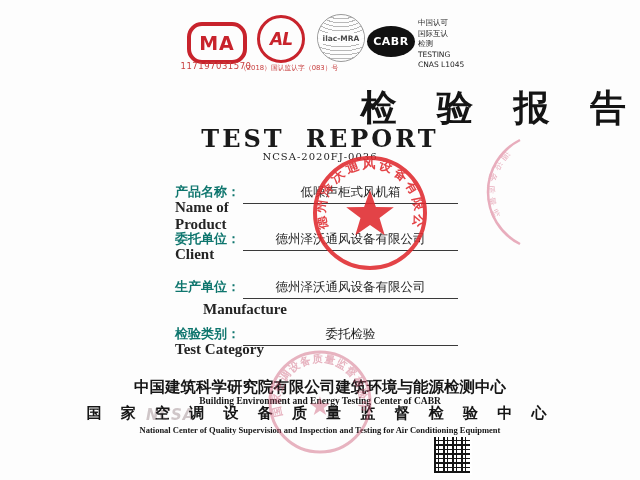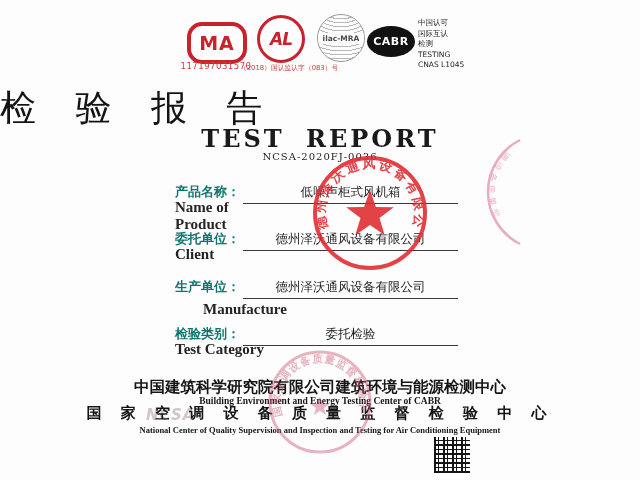--- a/index.html
+++ b/index.html
@@ -20,21 +20,21 @@
                background:repeating-radial-gradient(circle at 50% -60%, transparent 0 3px, #b8b8b8 3px 4px);
                display:flex;align-items:center;justify-content:center;overflow:hidden;}
   .ilac-band{background:rgba(255,255,255,.92);width:100%;text-align:center;font-size:7.5px;font-weight:bold;color:#4a4a4a;padding:1px 0;}
   .cnas-oval{left:367px;top:26px;width:48px;height:31px;background:#111;border-radius:50%;
              display:flex;align-items:center;justify-content:center;}
   .cnas-oval span{color:#fff;font-weight:bold;font-size:11px;letter-spacing:.5px;}
   .cnas-info{left:418px;top:18px;width:60px;font-size:7.5px;line-height:10.5px;color:#222;}
   .cnas-info .b{font-weight:normal;}
 
   
-  .title-cn{left:0;top:84px;width:640px;text-align:left;font-size:36px;font-weight:normal;
+  .title-cn{left:0;top:84px;width:640px;text-align:right;font-size:36px;font-weight:bold;
             letter-spacing:14px;color:#141414;}
   .title-en{left:0;top:124px;width:640px;text-align:center;font-size:24px;letter-spacing:3px;word-spacing:10px;
             font-family:"DejaVu Serif","Liberation Serif",serif;font-weight:600;color:#1a1a1a;}
   .report-no{left:0;top:151px;width:640px;text-align:center;font-size:10px;letter-spacing:1px;
              font-family:"DejaVu Serif","Liberation Serif",serif;color:#222;}
 
   
   .f-label-cn{left:175px;width:70px;font-size:13px;font-weight:600;color:#0f766e;}
   .f-label-en{left:175px;width:90px;font-size:15px;font-family:"Liberation Serif","DejaVu Serif",serif;color:#242424;font-weight:bold;}
   .f-line{left:243px;width:215px;border-bottom:1.5px solid #3a3a3a;text-align:center;

